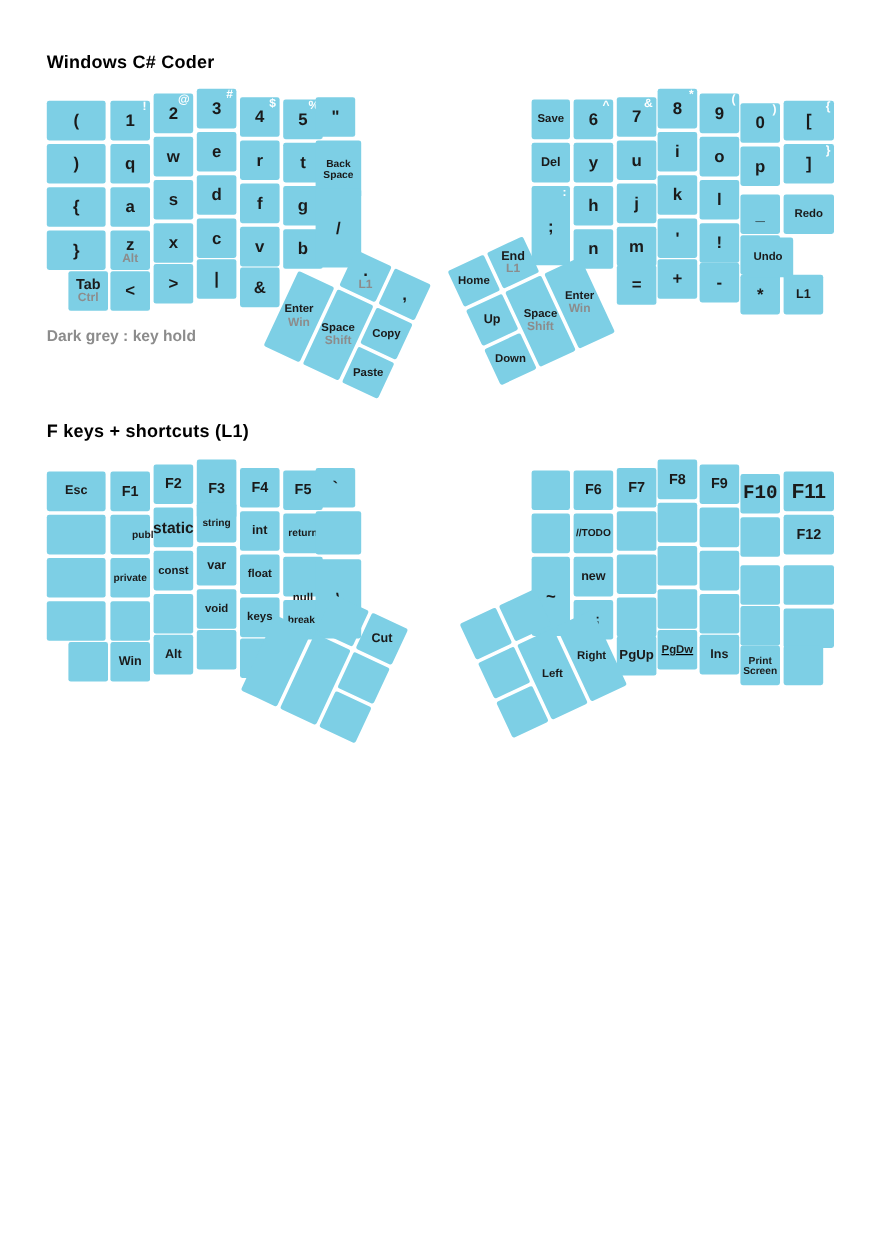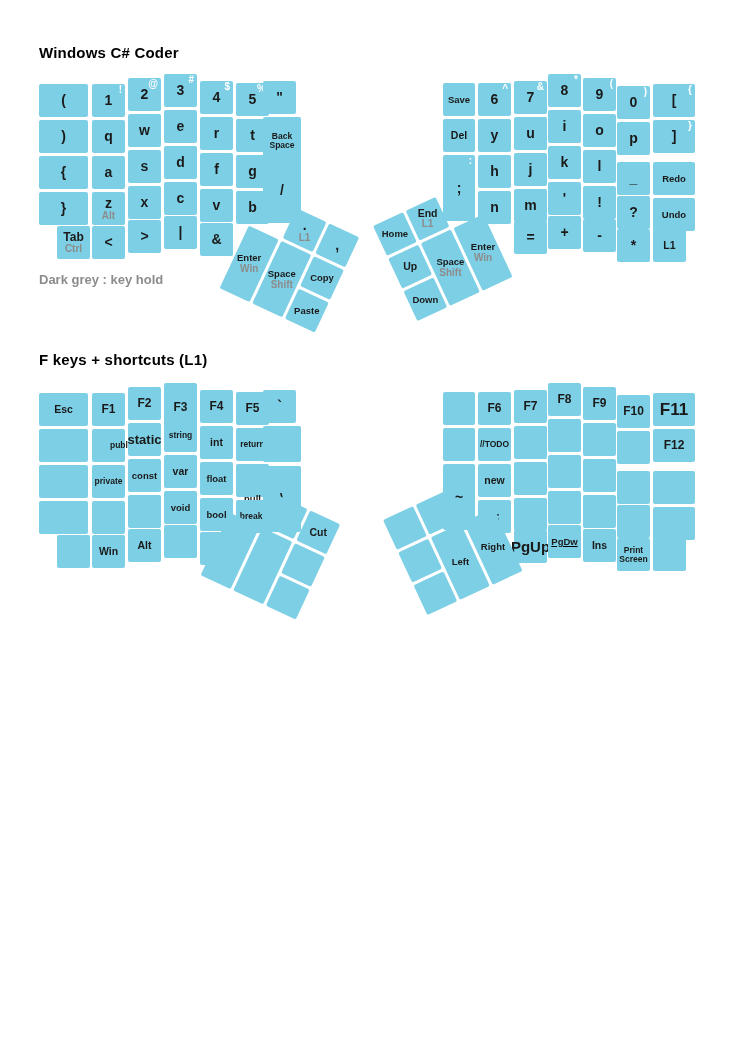--- a/index.html
+++ b/index.html
@@ -350,21 +350,21 @@
       <div class="kinner">
         <span class="klabel" style="font-size: 14px;">]</span>
       </div>
       <span class="kshift">}</span>
     </div>
     <div class="key" style="left: 653px; top: 162px; width: 42px; height: 33px;">
       <div class="kinner">
         <span class="klabel" style="font-size: 9.5px;">Redo</span>
       </div>
     </div>
-    <div class="key" style="left: 653px; top: 198px; width: 42px; height: 33px;">
+    <div class="key" style="left: 619px; top: 198px; width: 42px; height: 33px;">
       <div class="kinner">
         <span class="klabel" style="font-size: 9.5px;">Undo</span>
       </div>
     </div>
     <div class="key" style="left: 653px; top: 229px; width: 33px; height: 33px;">
       <div class="kinner">
         <span class="klabel" style="font-size: 10.5px;">L1</span>
       </div>
     </div>
     <div class="cluster" style="left: 264px; top: 193px; transform: rotate(25deg);">
@@ -533,21 +533,21 @@
         <span class="klabel" style="font-size: 10.5px;">int</span>
       </div>
     </div>
     <div class="key" style="left: 200px; top: 462px; width: 33px; height: 33px;">
       <div class="kinner">
         <span class="klabel" style="font-size: 9.5px;">float</span>
       </div>
     </div>
     <div class="key" style="left: 200px; top: 498px; width: 33px; height: 33px;">
       <div class="kinner">
-        <span class="klabel" style="font-size: 9.5px;">bool</span>
+        <span class="klabel" style="font-size: 9.5px;">keys</span>
       </div>
     </div>
     <div class="key" style="left: 200px; top: 532px; width: 33px; height: 33px;">
       <div class="kinner"></div>
     </div>
     <div class="key" style="left: 236px; top: 392px; width: 33px; height: 33px;">
       <div class="kinner">
         <span class="klabel" style="font-size: 12px;">F5</span>
       </div>
     </div>
@@ -619,21 +619,21 @@
       <div class="kinner"></div>
     </div>
     <div class="key" style="left: 514px; top: 462px; width: 33px; height: 33px;">
       <div class="kinner"></div>
     </div>
     <div class="key" style="left: 514px; top: 498px; width: 33px; height: 33px;">
       <div class="kinner"></div>
     </div>
     <div class="key" style="left: 514px; top: 530px; width: 33px; height: 33px;">
       <div class="kinner">
-        <span class="klabel" style="font-size: 15px;">PgUp</span>
+        <span class="klabel" style="font-size: 11px;">PgUp</span>
       </div>
     </div>
     <div class="key" style="left: 548px; top: 383px; width: 33px; height: 33px;">
       <div class="kinner">
         <span class="klabel" style="font-size: 12px;">F8</span>
       </div>
     </div>
     <div class="key" style="left: 548px; top: 419px; width: 33px; height: 33px;">
       <div class="kinner"></div>
     </div>
@@ -662,21 +662,21 @@
     <div class="key" style="left: 583px; top: 495px; width: 33px; height: 33px;">
       <div class="kinner"></div>
     </div>
     <div class="key" style="left: 583px; top: 529px; width: 33px; height: 33px;">
       <div class="kinner">
         <span class="klabel" style="font-size: 10.5px;">Ins</span>
       </div>
     </div>
     <div class="key" style="left: 617px; top: 395px; width: 33px; height: 33px;">
       <div class="kinner">
-        <span class="klabel" style="font-size: 12px;">F10</span>
+        <span class="klabel" style="font-size: 16px; font-family: Liberation Mono, monospace;">F10</span>
       </div>
     </div>
     <div class="key" style="left: 617px; top: 431px; width: 33px; height: 33px;">
       <div class="kinner"></div>
     </div>
     <div class="key" style="left: 617px; top: 471px; width: 33px; height: 33px;">
       <div class="kinner"></div>
     </div>
     <div class="key" style="left: 617px; top: 505px; width: 33px; height: 33px;">
       <div class="kinner"></div>

